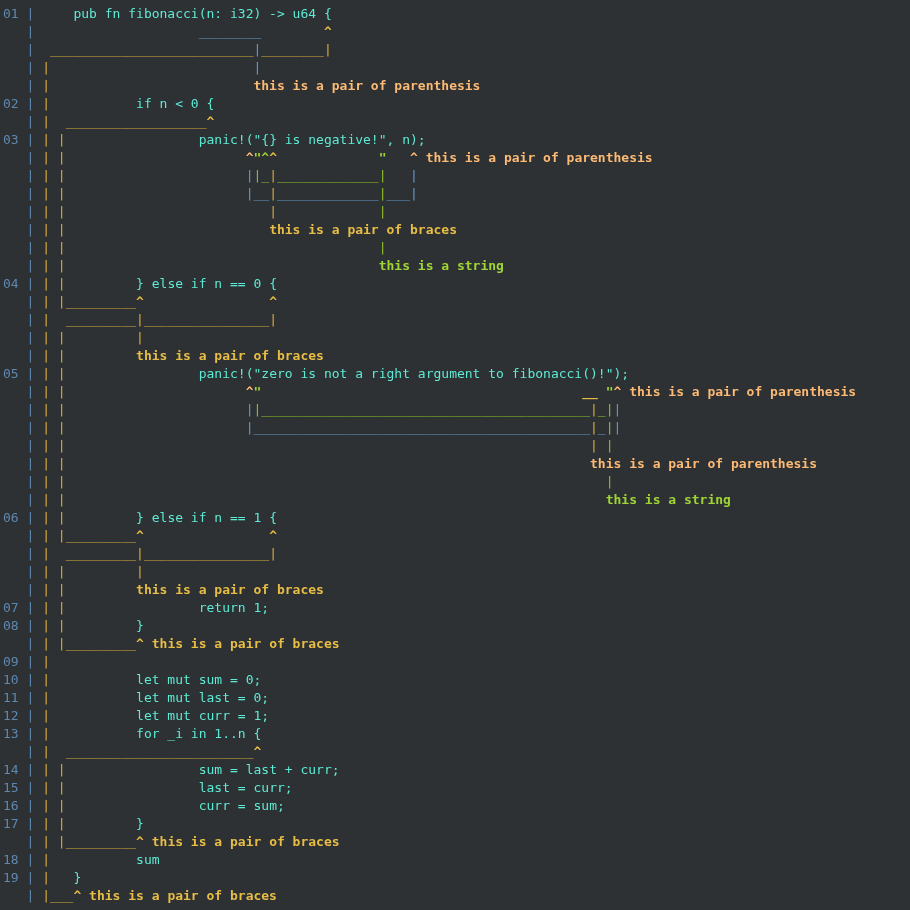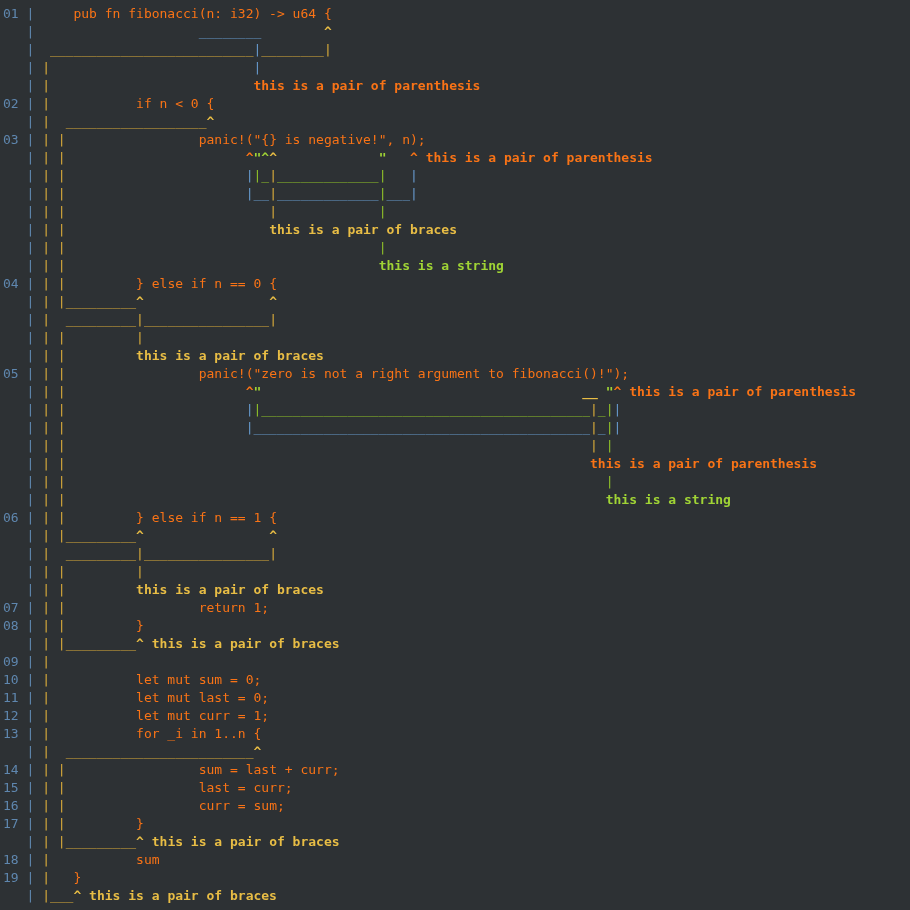--- a/index.html
+++ b/index.html
@@ -17,25 +17,25 @@
     margin: 0;
     padding: 5px 0 0 3px;
     background: #2d3134;
     font-family: "DejaVu Sans Mono", "Liberation Mono", monospace;
     font-size: 13px;
     line-height: 18px;
     white-space: pre;
   }
   .row { height: 18px; }
   .num  { color: #5f87af; }
-  .code { color: #f97316; }
+  .code { color: #5eead4; }
   .blu  { color: #6699cc; }
   .yel  { color: #d9ab3a; }
   .grn  { color: #8fc029; }
   .b    { font-weight: bold; }
-  .blu.b { color: #f97316; }
+  .blu.b { color: #fdba74; }
   .yel.b { color: #e8bd45; }
   .grn.b { color: #a0d435; }
 </style>
 </head>
 <body>
 
 <pre id="terminal"><div class="row"><span class="num">01</span> <span class="num">|</span>     <span class="code">pub fn fibonacci(n: i32) -&gt; u64 {</span></div><div class="row">   <span class="num">|</span>                     <span class="blu">________</span>        <span class="yel b">^</span></div><div class="row">   <span class="num">|</span>  <span class="yel">__________________________</span><span class="blu">|</span><span class="yel">________</span><span class="yel">|</span></div><div class="row">   <span class="num">|</span> <span class="yel">|</span>                          <span class="blu">|</span></div><div class="row">   <span class="num">|</span> <span class="yel">|</span>                          <span class="blu b">this is a pair of parenthesis</span></div><div class="row"><span class="num">02</span> <span class="num">|</span> <span class="yel">|</span>           <span class="code">if n &lt; 0 {</span></div><div class="row">   <span class="num">|</span> <span class="yel">|</span>  <span class="yel">__________________</span><span class="yel b">^</span></div><div class="row"><span class="num">03</span> <span class="num">|</span> <span class="yel">|</span> <span class="yel">|</span>                 <span class="code">panic!("{} is negative!", n);</span></div><div class="row">   <span class="num">|</span> <span class="yel">|</span> <span class="yel">|</span>                       <span class="blu b">^</span><span class="grn b">"</span><span class="grn b">^</span><span class="yel b">^</span>             <span class="grn b">"</span>   <span class="blu b">^</span> <span class="blu b">this is a pair of parenthesis</span></div><div class="row">   <span class="num">|</span> <span class="yel">|</span> <span class="yel">|</span>                       <span class="blu">|</span><span class="grn">|</span><span class="grn">_</span><span class="yel">|</span><span class="grn">_____________</span><span class="grn">|</span>   <span class="blu">|</span></div><div class="row">   <span class="num">|</span> <span class="yel">|</span> <span class="yel">|</span>                       <span class="blu">|</span><span class="blu">__</span><span class="yel">|</span><span class="blu">_____________</span><span class="grn">|</span><span class="blu">___</span><span class="blu">|</span></div><div class="row">   <span class="num">|</span> <span class="yel">|</span> <span class="yel">|</span>                          <span class="yel">|</span>             <span class="grn">|</span></div><div class="row">   <span class="num">|</span> <span class="yel">|</span> <span class="yel">|</span>                          <span class="yel b">this is a pair of braces</span></div><div class="row">   <span class="num">|</span> <span class="yel">|</span> <span class="yel">|</span>                                        <span class="grn">|</span></div><div class="row">   <span class="num">|</span> <span class="yel">|</span> <span class="yel">|</span>                                        <span class="grn b">this is a string</span></div><div class="row"><span class="num">04</span> <span class="num">|</span> <span class="yel">|</span> <span class="yel">|</span>         <span class="code">} else if n == 0 {</span></div><div class="row">   <span class="num">|</span> <span class="yel">|</span> <span class="yel">|</span><span class="yel">_________</span><span class="yel b">^</span>                <span class="yel b">^</span></div><div class="row">   <span class="num">|</span> <span class="yel">|</span>  <span class="yel">_________</span><span class="yel">|</span><span class="yel">________________</span><span class="yel">|</span></div><div class="row">   <span class="num">|</span> <span class="yel">|</span> <span class="yel">|</span>         <span class="yel">|</span></div><div class="row">   <span class="num">|</span> <span class="yel">|</span> <span class="yel">|</span>         <span class="yel b">this is a pair of braces</span></div><div class="row"><span class="num">05</span> <span class="num">|</span> <span class="yel">|</span> <span class="yel">|</span>                 <span class="code">panic!("zero is not a right argument to fibonacci()!");</span></div><div class="row">   <span class="num">|</span> <span class="yel">|</span> <span class="yel">|</span>                       <span class="blu b">^</span><span class="grn b">"</span>                                         <span class="yel b">__</span> <span class="grn b">"</span><span class="blu b">^</span> <span class="blu b">this is a pair of parenthesis</span></div><div class="row">   <span class="num">|</span> <span class="yel">|</span> <span class="yel">|</span>                       <span class="blu">|</span><span class="grn">|</span><span class="grn">__________________________________________</span><span class="yel">|</span><span class="grn">_</span><span class="grn">|</span><span class="blu">|</span></div><div class="row">   <span class="num">|</span> <span class="yel">|</span> <span class="yel">|</span>                       <span class="blu">|</span><span class="blu">___________________________________________</span><span class="yel">|</span><span class="blu">_</span><span class="grn">|</span><span class="blu">|</span></div><div class="row">   <span class="num">|</span> <span class="yel">|</span> <span class="yel">|</span>                                                                   <span class="yel">|</span> <span class="grn">|</span></div><div class="row">   <span class="num">|</span> <span class="yel">|</span> <span class="yel">|</span>                                                                   <span class="blu b">this is a pair of parenthesis</span></div><div class="row">   <span class="num">|</span> <span class="yel">|</span> <span class="yel">|</span>                                                                     <span class="grn">|</span></div><div class="row">   <span class="num">|</span> <span class="yel">|</span> <span class="yel">|</span>                                                                     <span class="grn b">this is a string</span></div><div class="row"><span class="num">06</span> <span class="num">|</span> <span class="yel">|</span> <span class="yel">|</span>         <span class="code">} else if n == 1 {</span></div><div class="row">   <span class="num">|</span> <span class="yel">|</span> <span class="yel">|</span><span class="yel">_________</span><span class="yel b">^</span>                <span class="yel b">^</span></div><div class="row">   <span class="num">|</span> <span class="yel">|</span>  <span class="yel">_________</span><span class="yel">|</span><span class="yel">________________</span><span class="yel">|</span></div><div class="row">   <span class="num">|</span> <span class="yel">|</span> <span class="yel">|</span>         <span class="yel">|</span></div><div class="row">   <span class="num">|</span> <span class="yel">|</span> <span class="yel">|</span>         <span class="yel b">this is a pair of braces</span></div><div class="row"><span class="num">07</span> <span class="num">|</span> <span class="yel">|</span> <span class="yel">|</span>                 <span class="code">return 1;</span></div><div class="row"><span class="num">08</span> <span class="num">|</span> <span class="yel">|</span> <span class="yel">|</span>         <span class="code">}</span></div><div class="row">   <span class="num">|</span> <span class="yel">|</span> <span class="yel">|</span><span class="yel">_________</span><span class="yel b">^</span> <span class="yel b">this is a pair of braces</span></div><div class="row"><span class="num">09</span> <span class="num">|</span> <span class="yel">|</span></div><div class="row"><span class="num">10</span> <span class="num">|</span> <span class="yel">|</span>           <span class="code">let mut sum = 0;</span></div><div class="row"><span class="num">11</span> <span class="num">|</span> <span class="yel">|</span>           <span class="code">let mut last = 0;</span></div><div class="row"><span class="num">12</span> <span class="num">|</span> <span class="yel">|</span>           <span class="code">let mut curr = 1;</span></div><div class="row"><span class="num">13</span> <span class="num">|</span> <span class="yel">|</span>           <span class="code">for _i in 1..n {</span></div><div class="row">   <span class="num">|</span> <span class="yel">|</span>  <span class="yel">________________________</span><span class="yel b">^</span></div><div class="row"><span class="num">14</span> <span class="num">|</span> <span class="yel">|</span> <span class="yel">|</span>                 <span class="code">sum = last + curr;</span></div><div class="row"><span class="num">15</span> <span class="num">|</span> <span class="yel">|</span> <span class="yel">|</span>                 <span class="code">last = curr;</span></div><div class="row"><span class="num">16</span> <span class="num">|</span> <span class="yel">|</span> <span class="yel">|</span>                 <span class="code">curr = sum;</span></div><div class="row"><span class="num">17</span> <span class="num">|</span> <span class="yel">|</span> <span class="yel">|</span>         <span class="code">}</span></div><div class="row">   <span class="num">|</span> <span class="yel">|</span> <span class="yel">|</span><span class="yel">_________</span><span class="yel b">^</span> <span class="yel b">this is a pair of braces</span></div><div class="row"><span class="num">18</span> <span class="num">|</span> <span class="yel">|</span>           <span class="code">sum</span></div><div class="row"><span class="num">19</span> <span class="num">|</span> <span class="yel">|</span>   <span class="code">}</span></div><div class="row">   <span class="num">|</span> <span class="yel">|</span><span class="yel">___</span><span class="yel b">^</span> <span class="yel b">this is a pair of braces</span></div></pre>
 
 </body></html>

